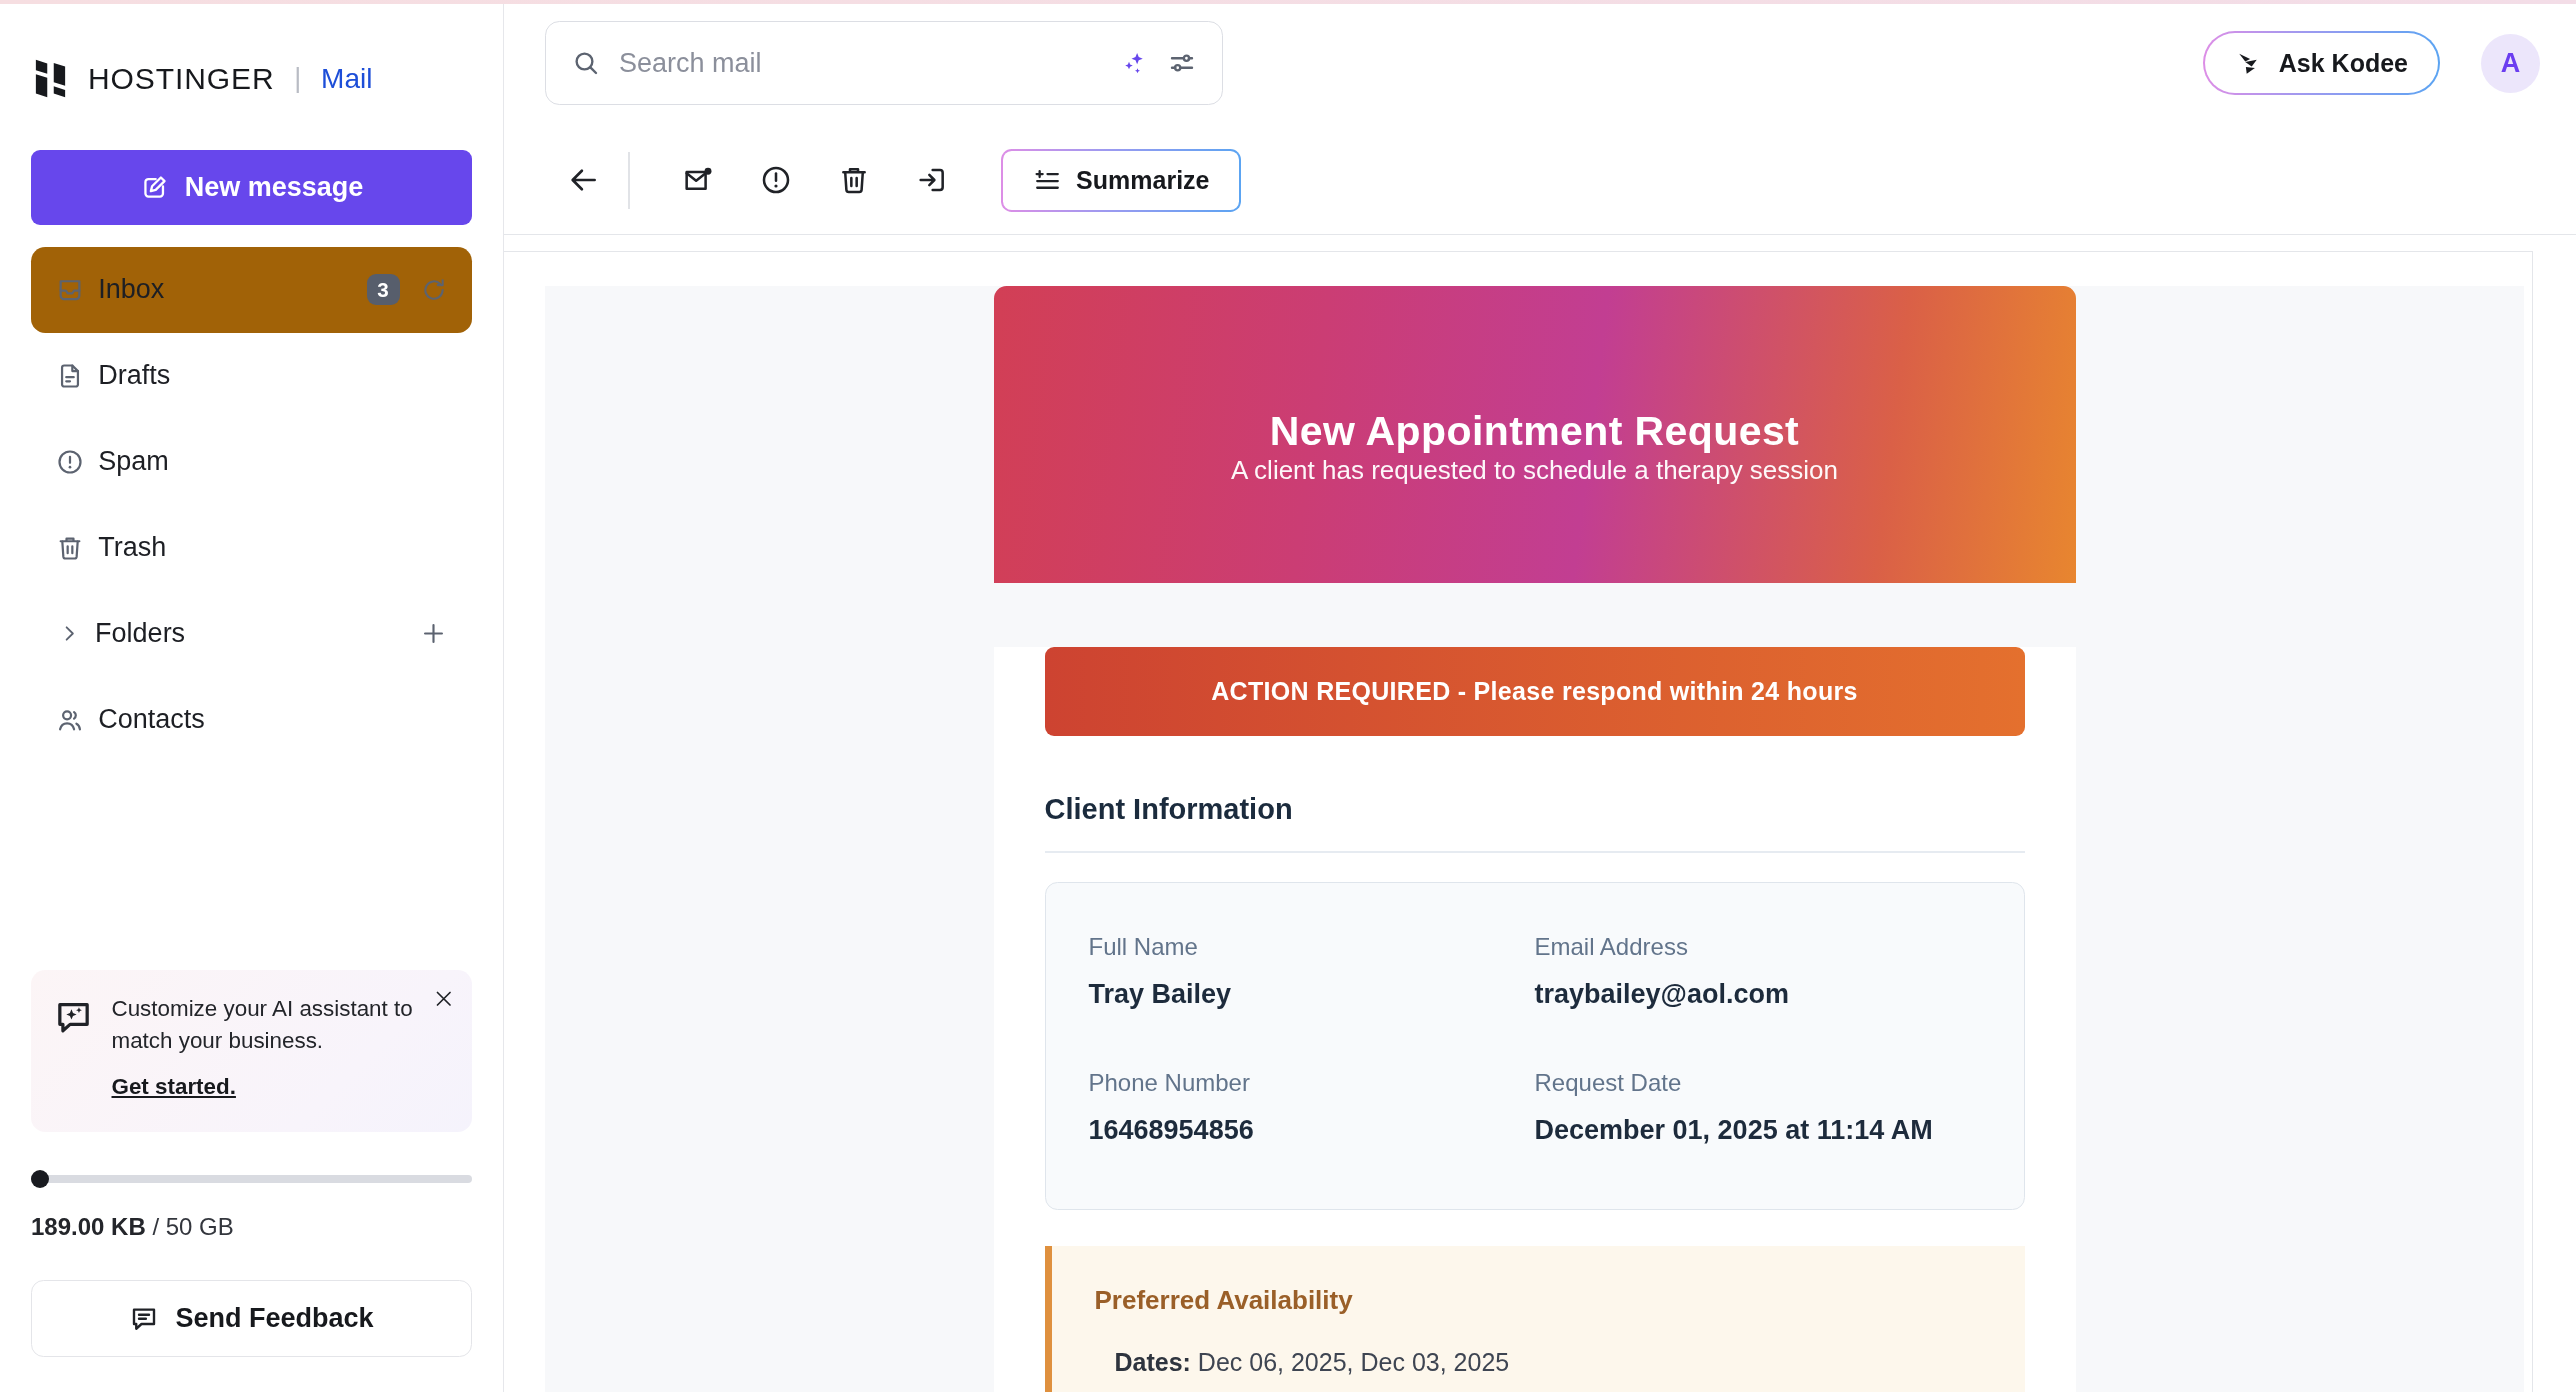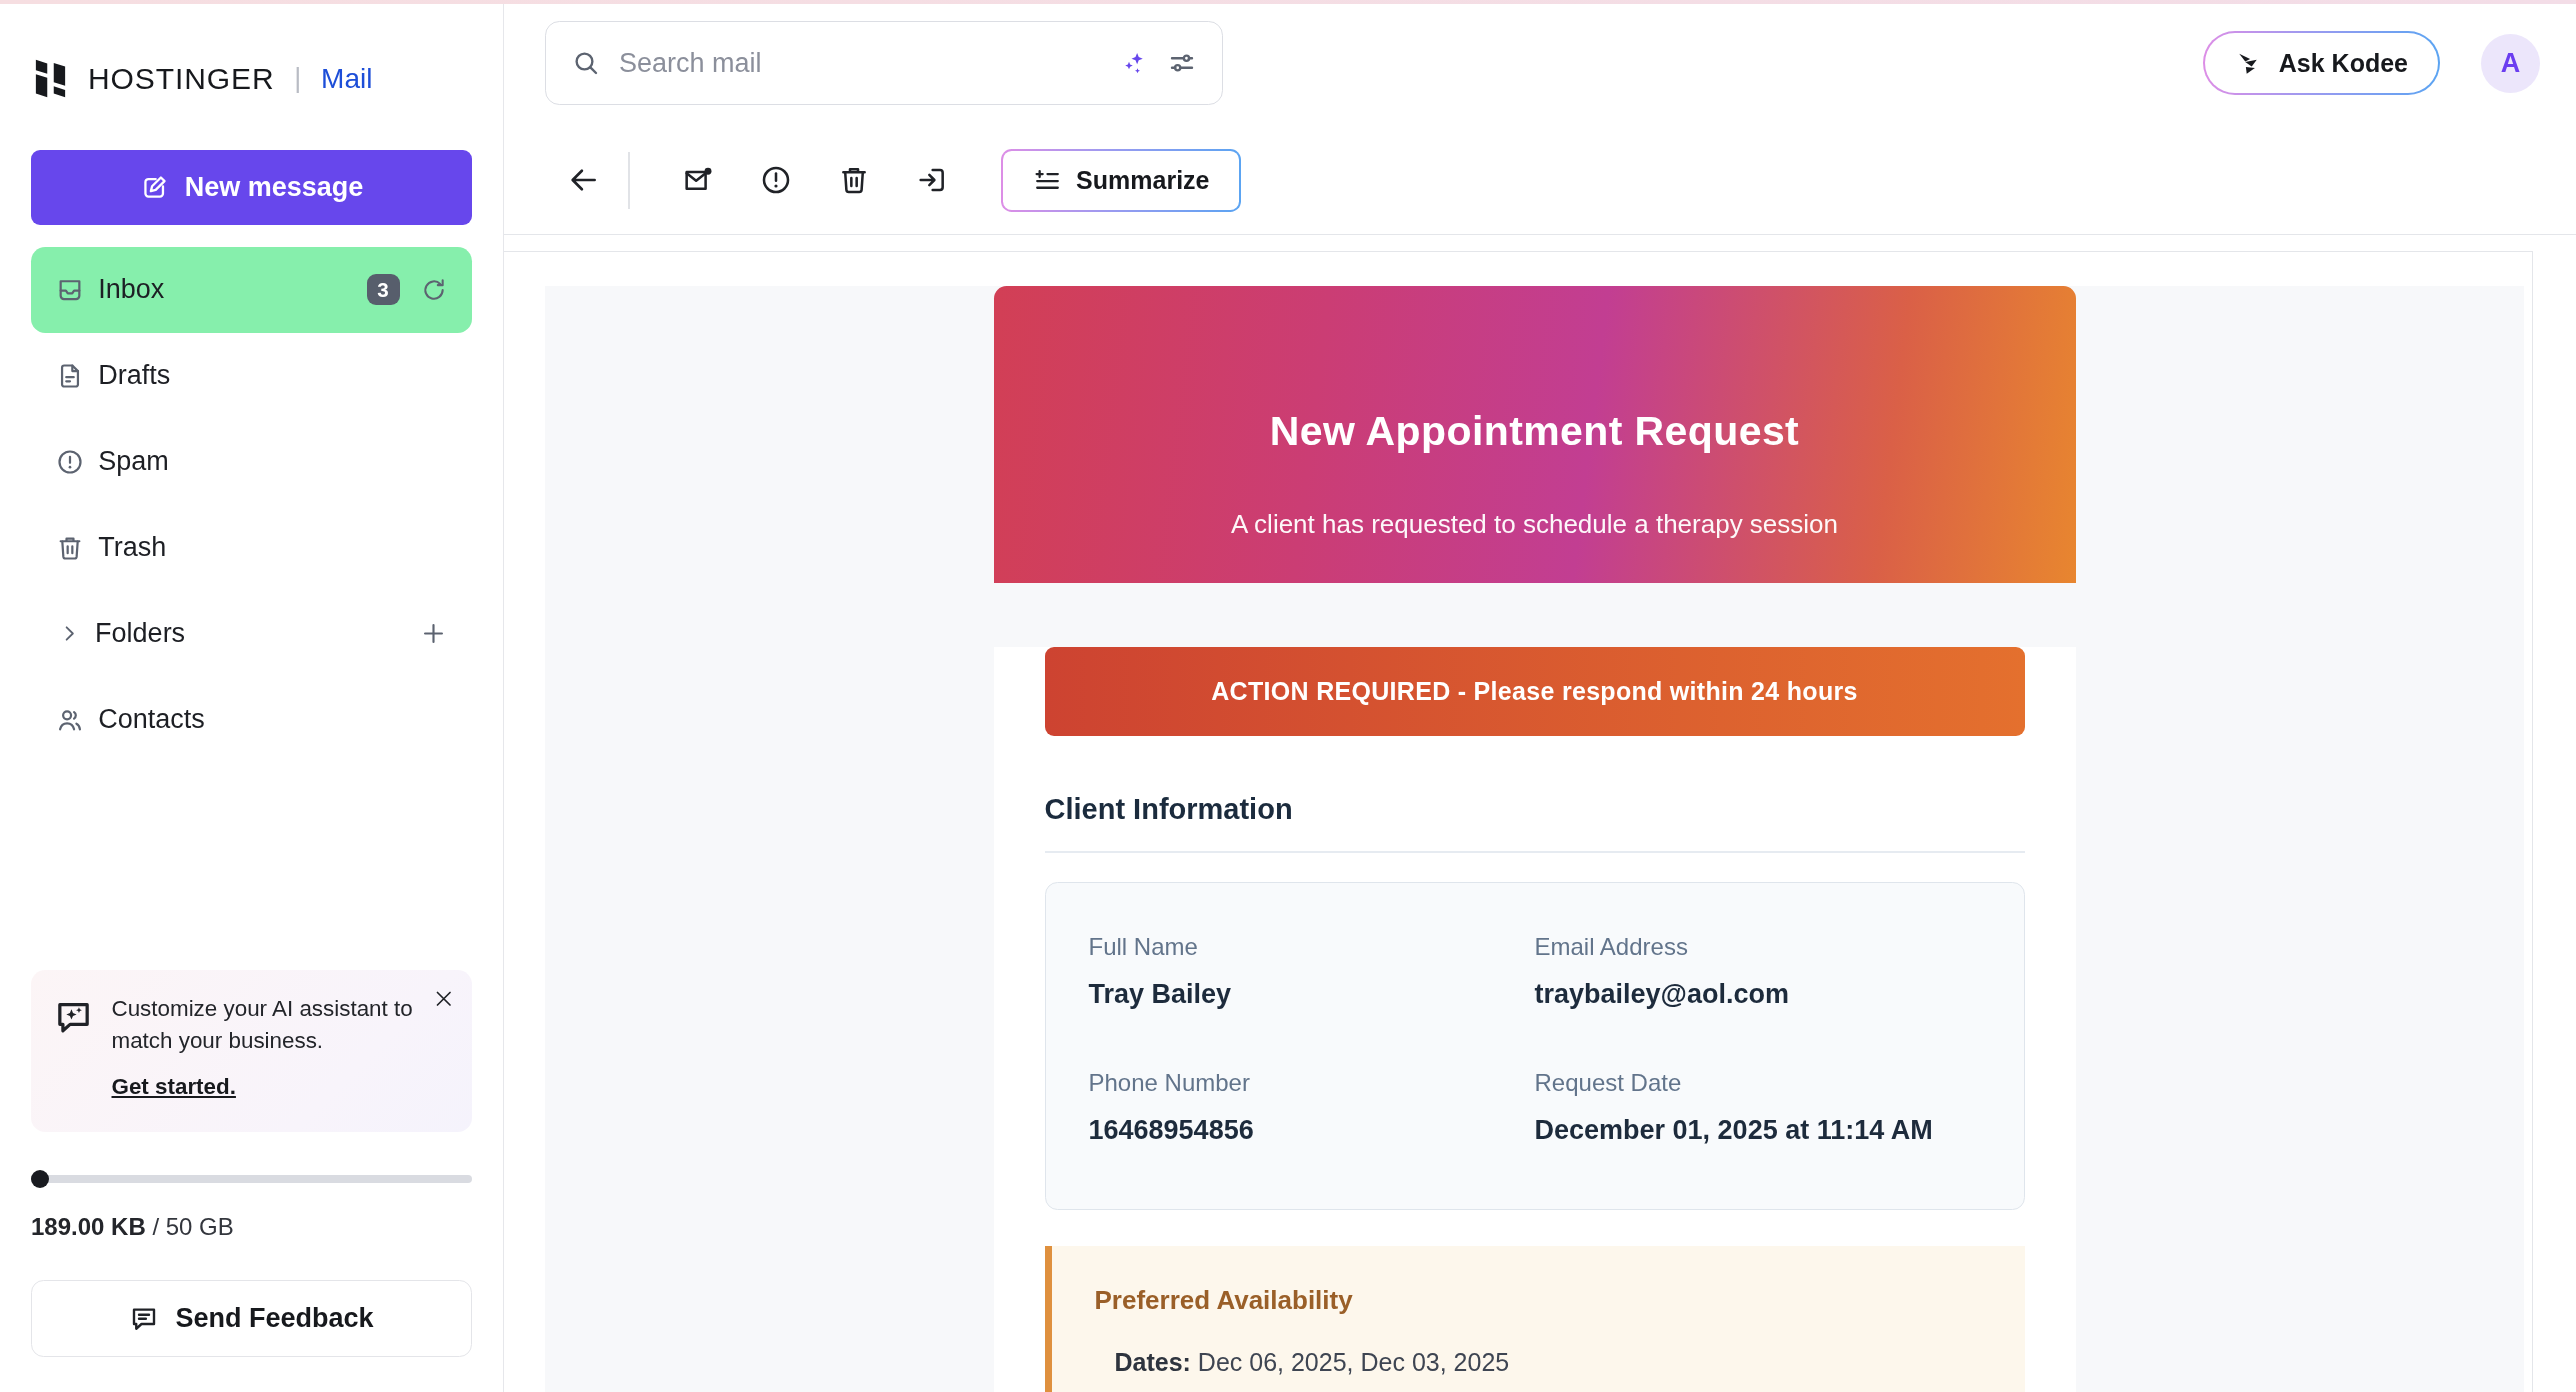--- a/index.html
+++ b/index.html
@@ -16,21 +16,21 @@
   .logo-mark { width:39px; height:47px; }
   .logo-name { font-size:30px; font-weight:400; letter-spacing:0.9px; color:#17191d; }
   .logo-sep { font-size:27px; color:#b9bcc4; margin:0 1.8px; font-weight:300; }
   .logo-product { font-size:28px; color:#1d4ed8;text-align:center; }
   .new-message { margin-top:48px; height:75px; border-radius:9px; background:#6747ec;
     color:#fff; display:flex; align-items:center; justify-content:center; gap:16px;
     font-size:27px; font-weight:600; border:none; cursor:pointer; }
   .nav { margin-top:21.5px; display:flex; flex-direction:column; }
   .nav-item { height:86px; display:flex; align-items:center; padding:0 25px;
     border-radius:14.3px; cursor:pointer; }
-  .nav-item.active { background:#86efac; }
+  .nav-item.active { background:#a16207; }
   .nav-item .ic { width:28px; height:28px; display:flex; }
   .nav-label { margin-left:14.3px; font-size:27px; color:#1d1f24; }
   .badge { margin-left:auto; min-width:33px; height:31px; border-radius:9px;
     background:#575e6c; color:#fff; font-size:20.6px; font-weight:700;
     display:flex; align-items:center; justify-content:center; padding:0 7.2px; }
   .refresh-ic { width:26px; height:26px; margin-left:21.5px; display:flex; }
   .plus-ic { margin-left:auto; width:27px; height:27px; display:flex; }
   .chev-ic { width:23px; height:23px; display:flex; margin-left:1.8px; }
   .side-spacer { flex:1; }
 
@@ -85,21 +85,21 @@
 
   .pane { flex:1; margin-top:16px; margin-right:43px; border-top:1.8px solid #e4e6ea;
     border-right:1.8px solid #e4e6ea; padding:34px 8px 0 41px; overflow:hidden; }
   .canvas { background:#f7f8fa; height:1252px; display:flex; justify-content:center; }
 
   .email-card { width:1082px; }
   .em-header { height:297px; border-radius:12.5px 12.5px 0 0; color:#fff;
     background:linear-gradient(97deg,#d23f55 0%,#cb3d74 30%,#c23e92 55%,#da6047 82%,#e8862f 100%);
     display:flex; flex-direction:column; align-items:center; padding-top:122px; }
   .em-title { font-size:41px; font-weight:700; letter-spacing:0.4px; }
-  .em-subtitle { margin-top:54px; font-size:26px; color:rgba(255,255,255,.96); }
+  .em-subtitle { font-size:26px; color:rgba(255,255,255,.96); }
   .em-body { background:#fff; padding:0 51px 107px 51px; }
   .banner { margin-top:64px; height:89px; border-radius:9px;
     background:linear-gradient(90deg,#cd4331 0%,#e4702e 100%);
     display:flex; align-items:center; justify-content:center;
     color:#fff; font-size:25px; font-weight:700; letter-spacing:0.3px; }
   .sec-title { margin-top:57px; font-size:29px; font-weight:700; color:#1b2b3d; }
   .sec-divider { margin-top:25px; height:1.8px; background:#e6ebf1; }
   .info-card { margin-top:29.5px; border:1.8px solid #dfe5ec; border-radius:12.5px; background:#f8fafc;
     padding:50px 43px 63px 43px; display:grid; grid-template-columns:1fr 1fr; row-gap:59px; }
   .f-label { font-size:24px; color:#62748b; }

